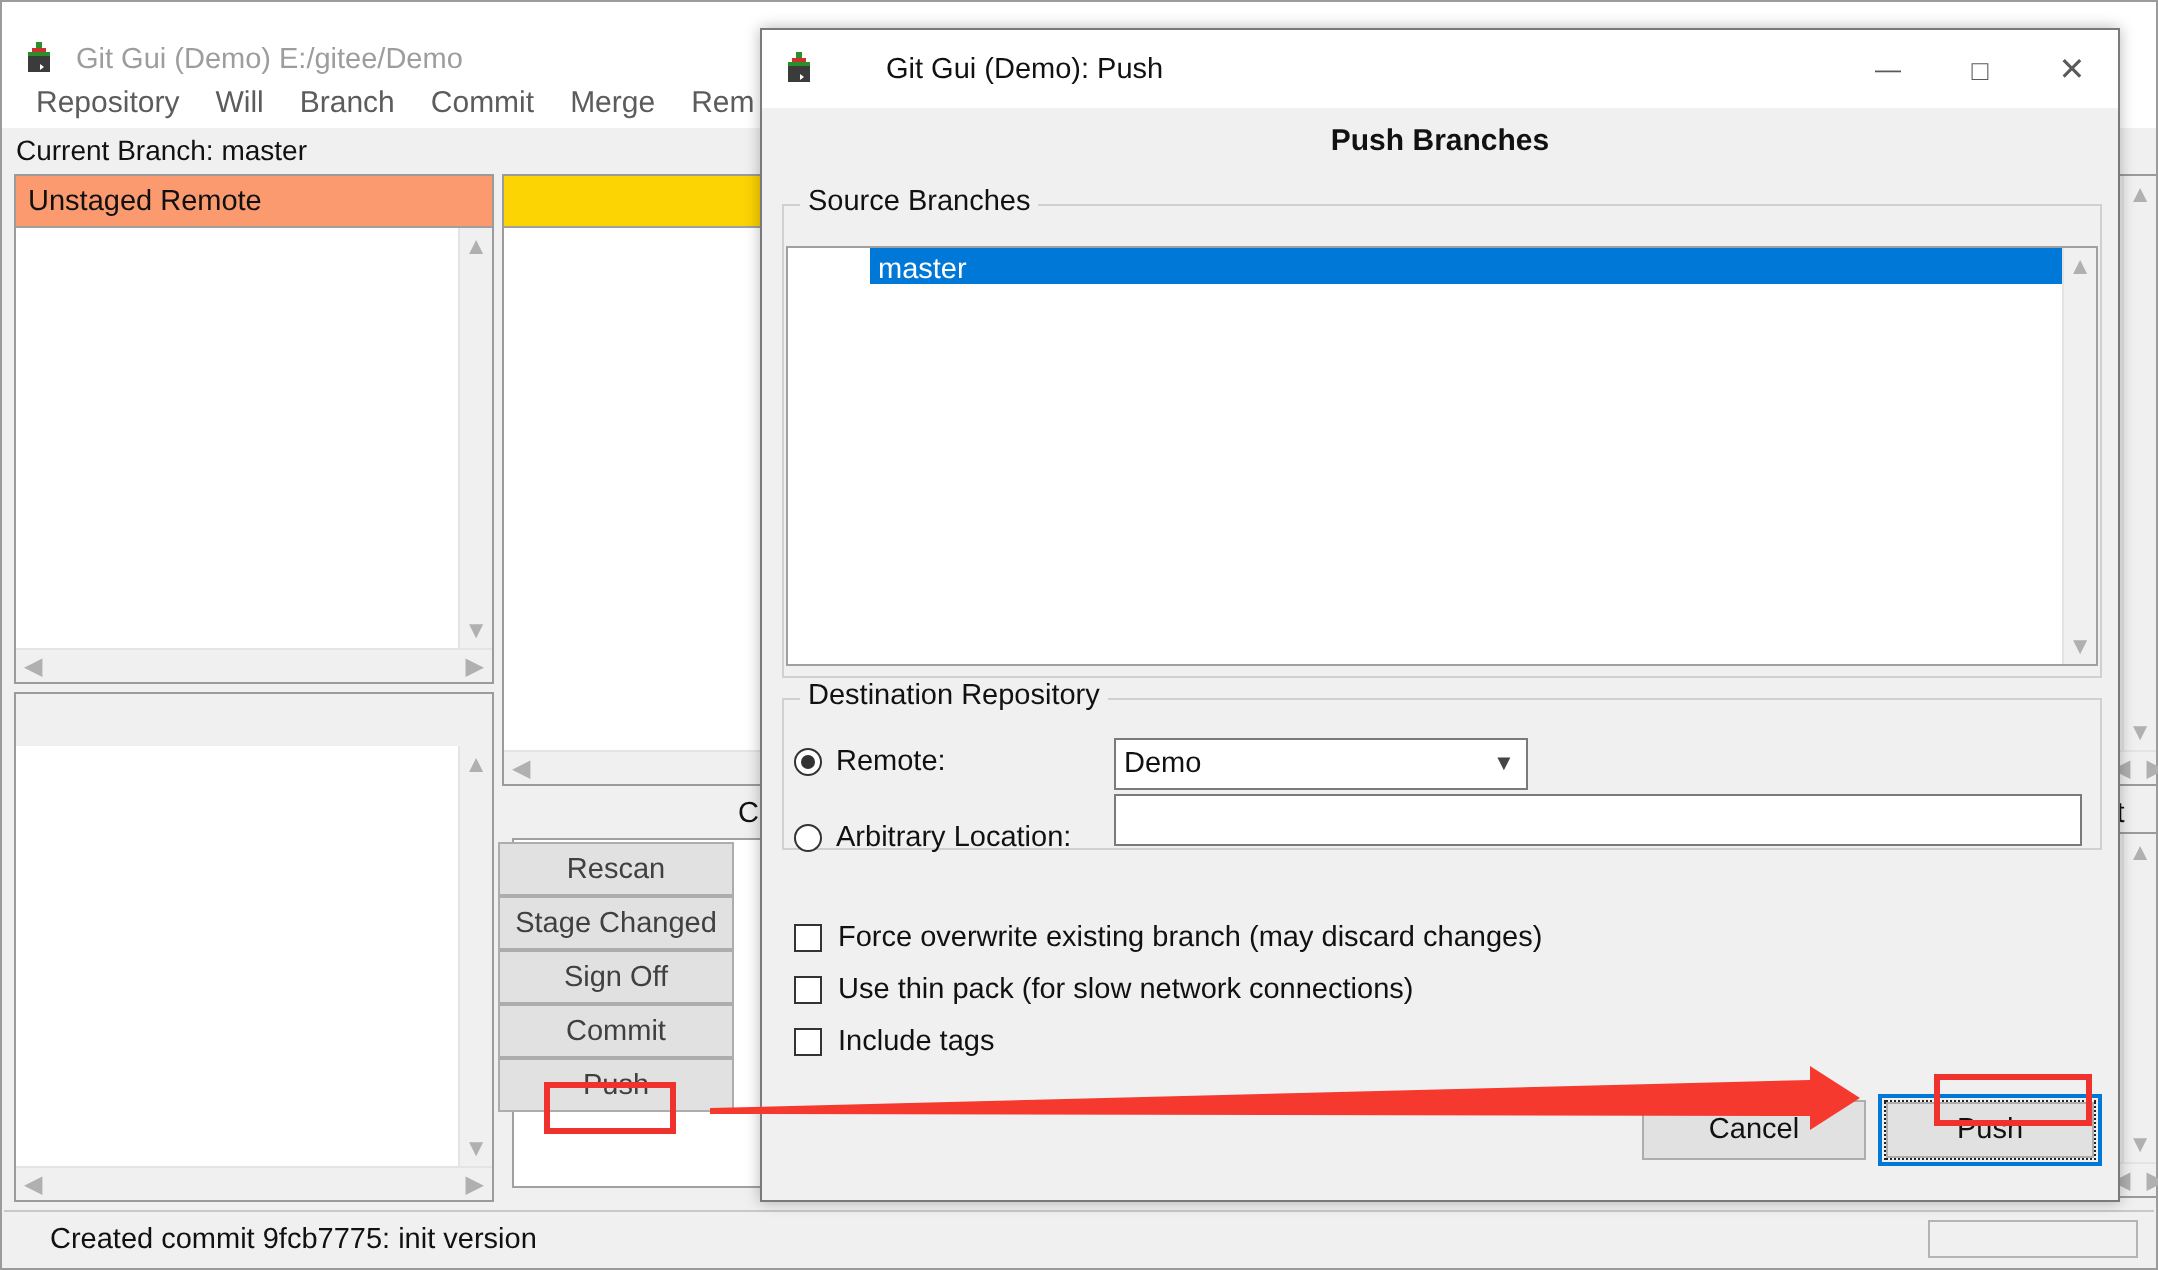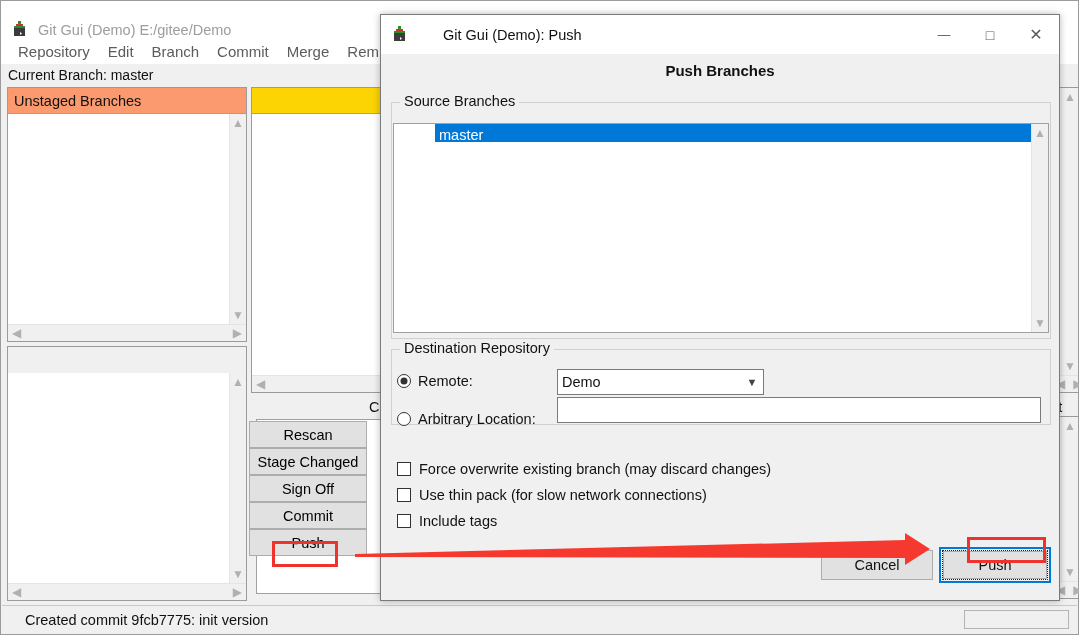--- a/index.html
+++ b/index.html
@@ -65,21 +65,21 @@
     position: absolute; left: 0; right: 0; bottom: 0; height: 17px;
     background: #f0f0f0; border-top: 1px solid #e4e4e4;
     display: flex; justify-content: space-between; align-items: center;
     box-sizing: border-box;
   }
   .sb-arrow { color: #b0b0b0; font-size: 12px; line-height: 1; padding: 3px 4px; }
 
   
   .btn {
     background: #e1e1e1; border: 1px solid #adadad;
-    font-size: 14.5px; color: #000000; text-align: center;
+    font-size: 14.5px; color: #404040; text-align: center;
     display: flex; align-items: center; justify-content: center;
     box-sizing: border-box;
   }
   .btncol { position: absolute; display: flex; flex-direction: column; }
   .btncol .btn { height: 27px; }
 
   .statusbar {
     position: absolute; left: 1px; bottom: 1px; right: 1px; height: 28px;
     background: #f0f0f0; border-top: 1px solid #c8c8c8;
     display: flex; align-items: center; box-sizing: border-box; padding-left: 15px;
@@ -200,32 +200,32 @@
       <span class="main-title-text">Git Gui (Demo) E:/gitee/Demo</span>
       <div class="win-btns">
         <div class="win-btn" style="font-size:13px;">—</div>
         <div class="win-btn" style="font-size:14px;">□</div>
         <div class="win-btn" style="font-size:15px;">✕</div>
       </div>
     </div>
 
     <div class="menubar">
       <span class="menu-item">Repository</span>
-      <span class="menu-item">Edit</span>
+      <span class="menu-item">Will</span>
       <span class="menu-item">Branch</span>
       <span class="menu-item">Commit</span>
       <span class="menu-item">Merge</span>
       <span class="menu-item">Rem</span>
     </div>
 
     <div class="branchbar">Current Branch: master</div>
 
     <div class="outer-frame" style="left:6px; top:86px; width:240px; height:255px;">
       <div class="panel-head" style="background:#fa9a6e; border-bottom:1px solid #a0a0a0;">
-        <span>Unstaged Branches</span>
+        <span>Unstaged Remote</span>
       </div>
       <div class="panel-body" style="position:absolute; left:0; top:26px; right:0; bottom:0; background:#ffffff;">
         <div class="sb-v" style="bottom:17px;">
           <span class="sb-arrow">▲</span>
           <span class="sb-arrow">▼</span>
         </div>
         <div class="sb-h">
           <span class="sb-arrow">◀</span>
           <span class="sb-arrow">▶</span>
         </div>

